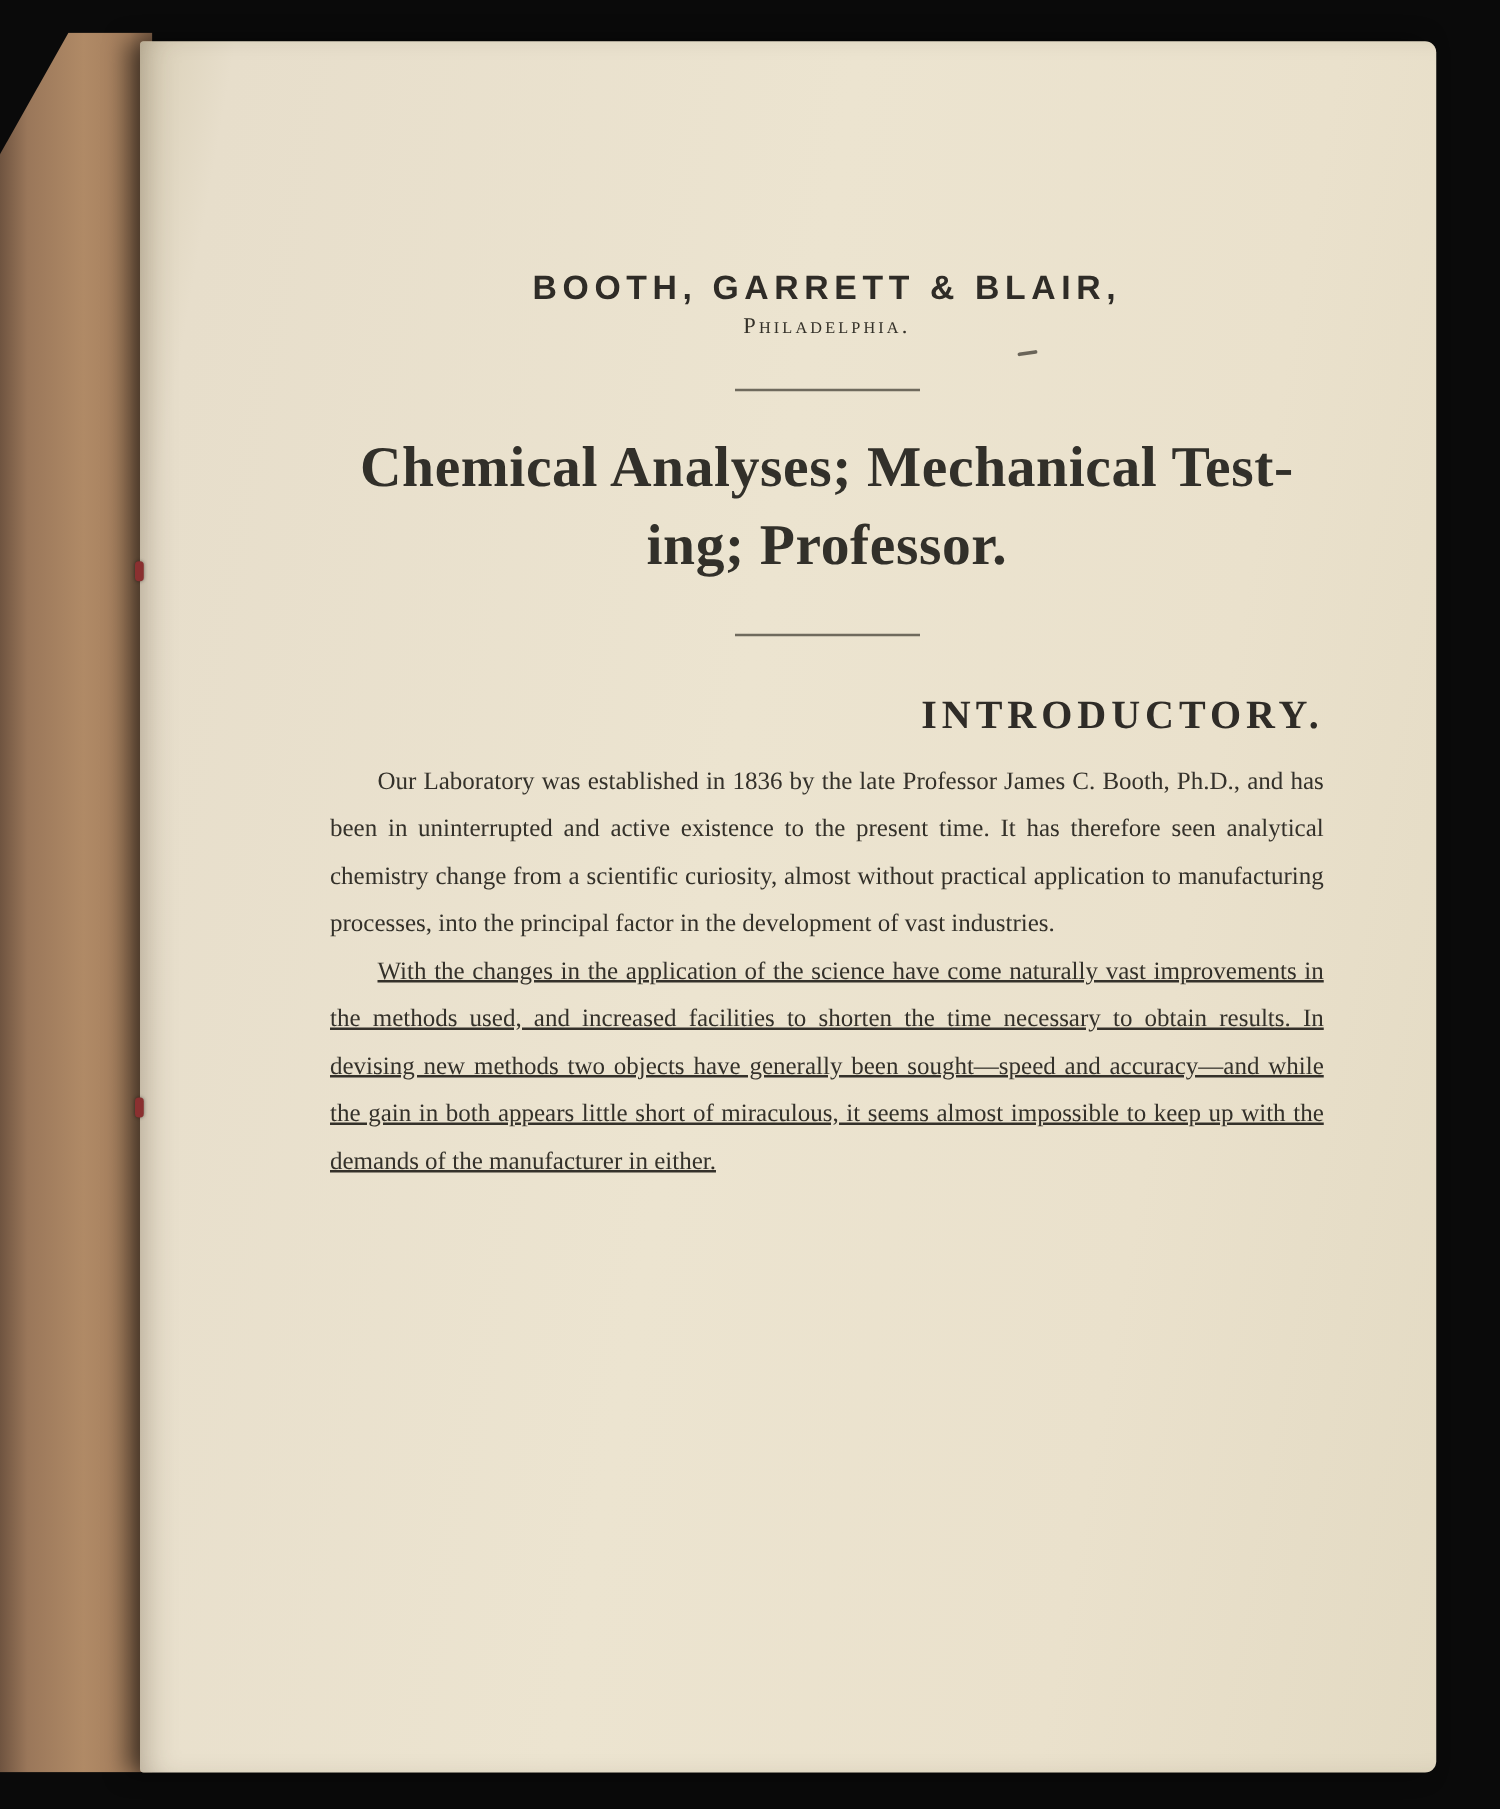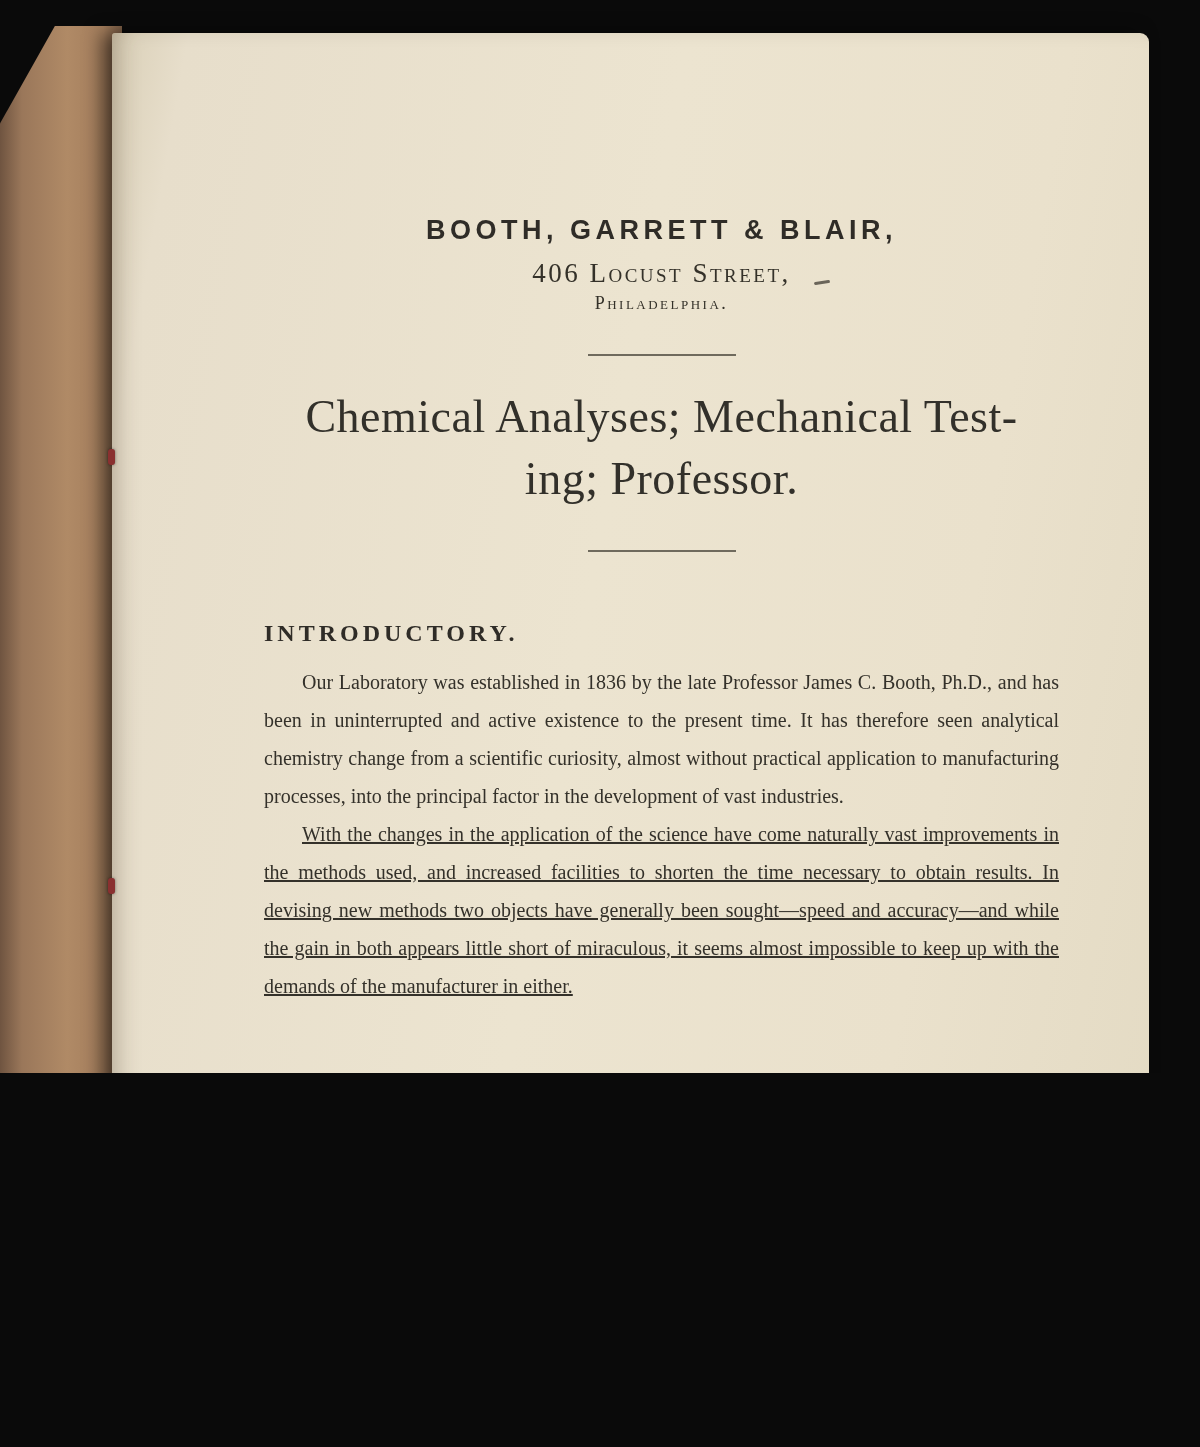--- a/index.html
+++ b/index.html
@@ -3,21 +3,21 @@
 <meta charset="utf-8">
 <style>
   html, body {
     margin: 0;
     padding: 0;
     background: #0a0a0a;
   }
   .photo {
     position: relative;
     width: 1200px;
-    height: 1073px;
+    height: 1447px;
     background: #0a0a0a;
     overflow: hidden;
   }
   
   .board {
     position: absolute;
     left: 0;
     top: 26px;
     width: 122px;
     height: 1392px;
@@ -58,32 +58,32 @@
   .divider {
     width: 148px;
     height: 0;
     border-top: 2px solid rgba(70, 65, 55, 0.75);
     margin: 40px auto 0;
   }
   .title {
     margin: 30px 0 0;
     text-align: center;
     font-family: "Liberation Serif", serif;
-    font-weight: 400;
+    font-weight: 700;
     font-size: 46px;
     line-height: 62px;
     letter-spacing: 0.5px;
     color: #32302a;
   }
   .section {
-    margin: 68px 0 0;
-    text-align: left;
+    margin: 44px 0 0;
+    text-align: right;
     font-family: "Liberation Serif", serif;
     font-weight: 700;
-    font-size: 24px;
+    font-size: 32px;
     letter-spacing: 4px;
     color: #2f2c27;
   }
   .body-par {
     margin: 16px 0 0;
     font-family: "Liberation Serif", serif;
     font-size: 20px;
     line-height: 38px;
     text-align: justify;
     text-indent: 38px;
@@ -123,21 +123,20 @@
   <div class="board"></div>
 
   <div class="page">
 
     <div class="stitch stitch-1"></div>
     <div class="stitch stitch-2"></div>
     <div class="stray"></div>
 
     <header>
       <div class="company">BOOTH, GARRETT &amp; BLAIR,</div>
-      <div class="address smallcaps">406 Locust Street,</div>
       <div class="city smallcaps">Philadelphia.</div>
     </header>
 
     <div class="divider"></div>
 
     <h1 class="title"><span>Chemical Analyses; Mechanical Test-</span><br><span>ing; Professor.</span></h1>
 
     <div class="divider"></div>
 
     <h2 class="section">INTRODUCTORY.</h2>

